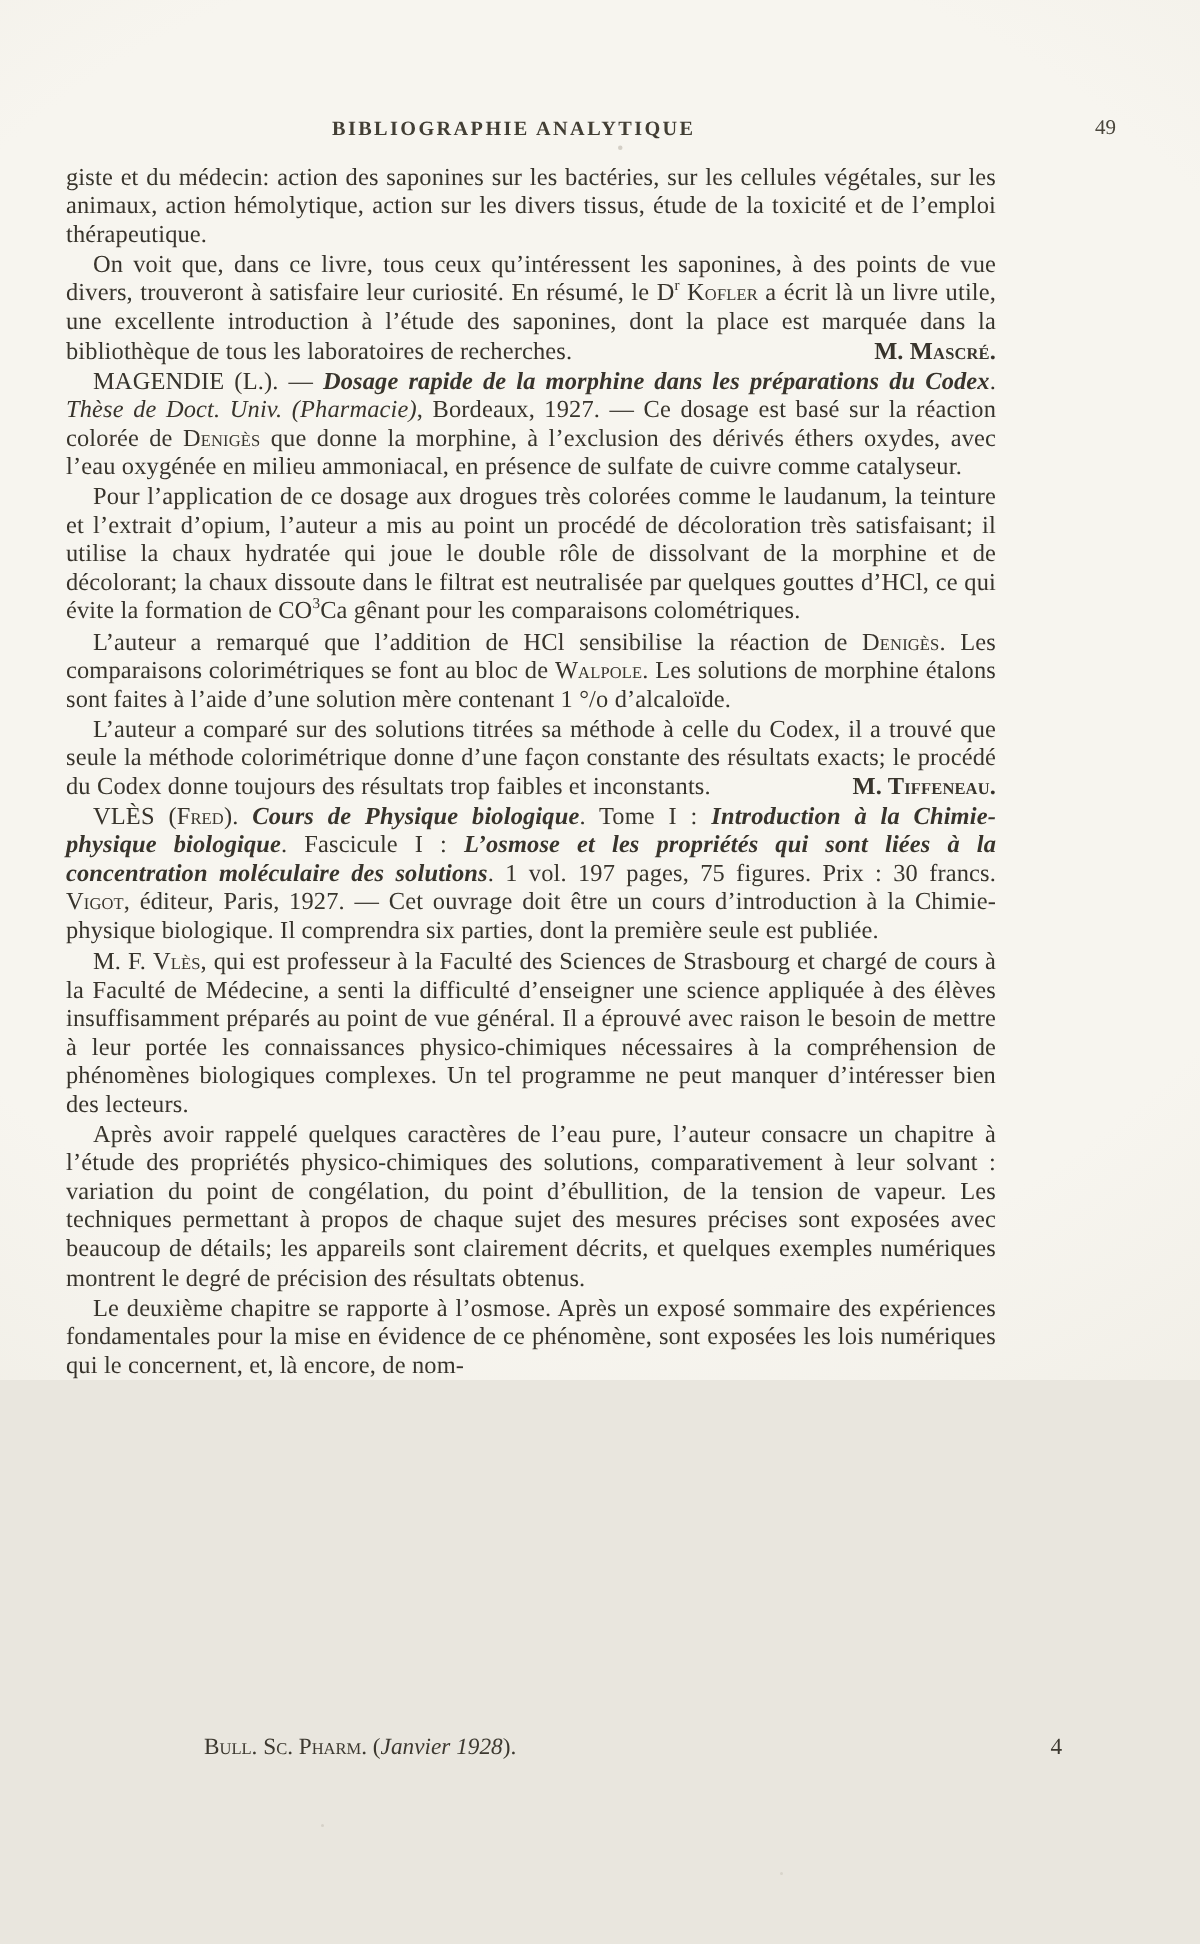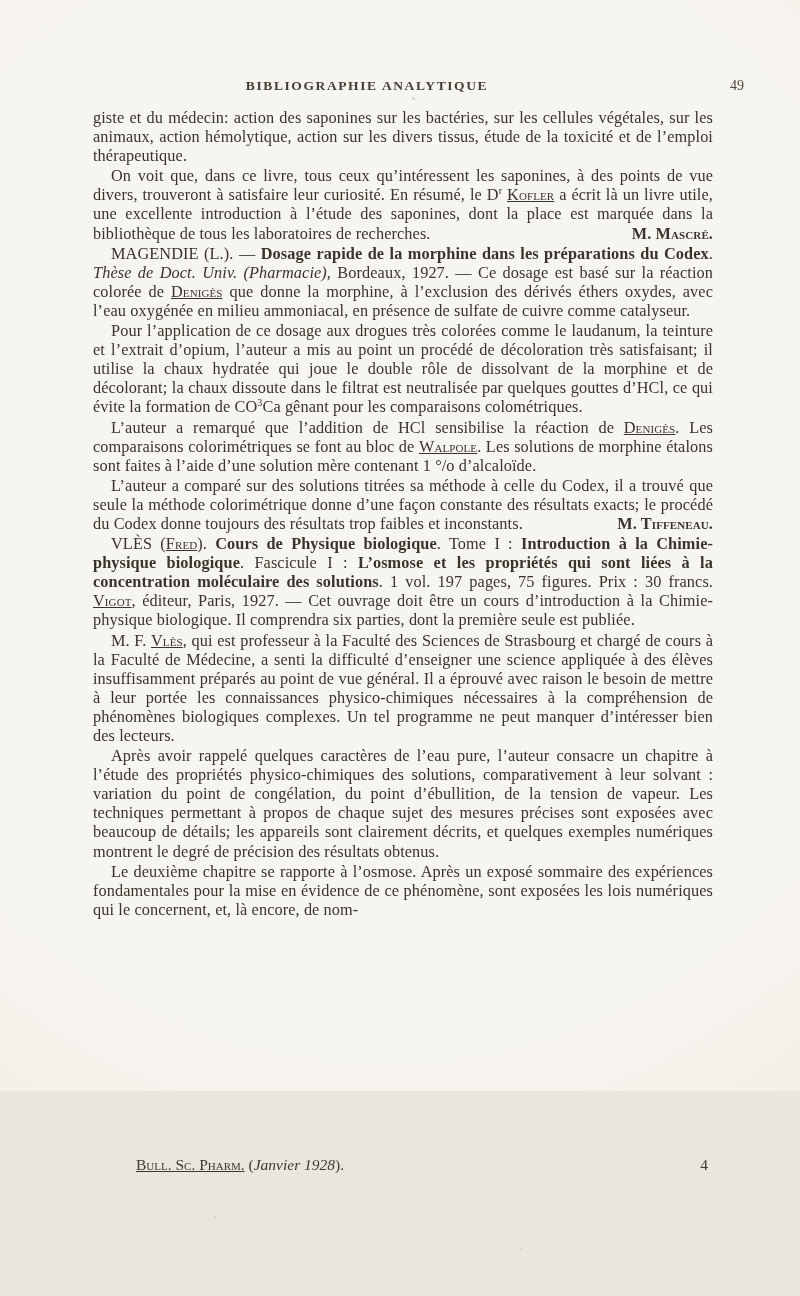--- a/index.html
+++ b/index.html
@@ -6,22 +6,22 @@
   html, body { margin: 0; padding: 0; }
   body {
     width: 800px; height: 1296px;
     background: #e9e6de;
     font-family: "Liberation Serif", "DejaVu Serif", serif;
     color: #38342c;
     overflow: hidden;
   }
   .page {
     position: relative;
-    width: 800px; height: 1091px;
-    padding: 78px 86px 0 92px;
+    width: 800px; height: 920px;
+    padding: 78px 86px 0 43px;
     background: radial-gradient(ellipse 120% 90% at 48% 45%, #f7f5ef 55%, #ebe8df 100%);
   }
   .running-header { position: relative; height: 20px; margin-bottom: 10px; }
   .header-title {
     text-align: center;
     font-weight: bold;
     font-size: 13.5px;
     letter-spacing: 1.6px;
     color: #423e34;
     transform: translateX(-36px);
@@ -34,23 +34,23 @@
   .page-body { width: 622px; }
   .page-body p {
     margin: 1px;
     font-size: 16.3px;
     line-height: 19.1px;
     text-align: justify;
     letter-spacing: 0.1px;
   }
   .indent { text-indent: 18px; }
   .gap { margin-top: 20px; }
-  .b  { font-weight: bold; }
+  .b  { font-weight: bold; font-style: italic; }
   .i  { font-style: italic; }
-  .sc { font-variant: small-caps; text-decoration: underline; }
+  .sc { font-variant: small-caps; }
   .sup { font-size: 0.62em; vertical-align: super; line-height: 0; }
   .sig { float: right; font-variant: small-caps; margin-left: 12px; font-weight: bold; }
   .page-footer {
     position: absolute;
     top: 1156px; left: 92px;
     width: 622px;
     display: flex;
     justify-content: space-between;
     font-size: 15.5px;
     color: #3c382f;

